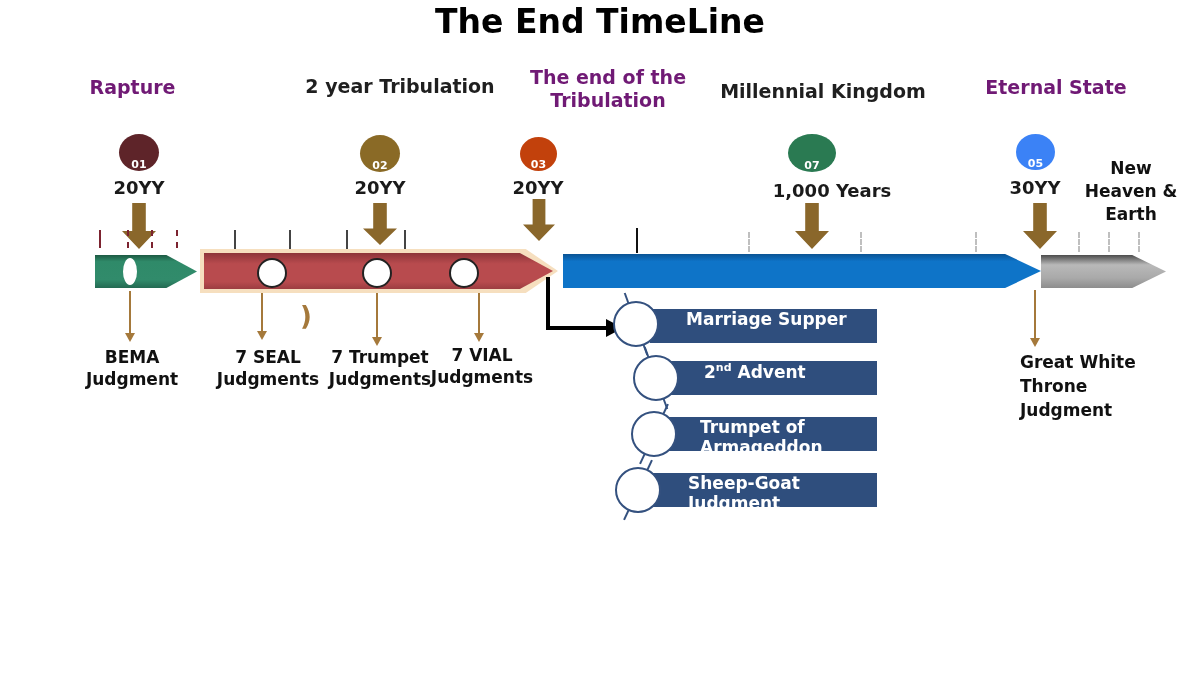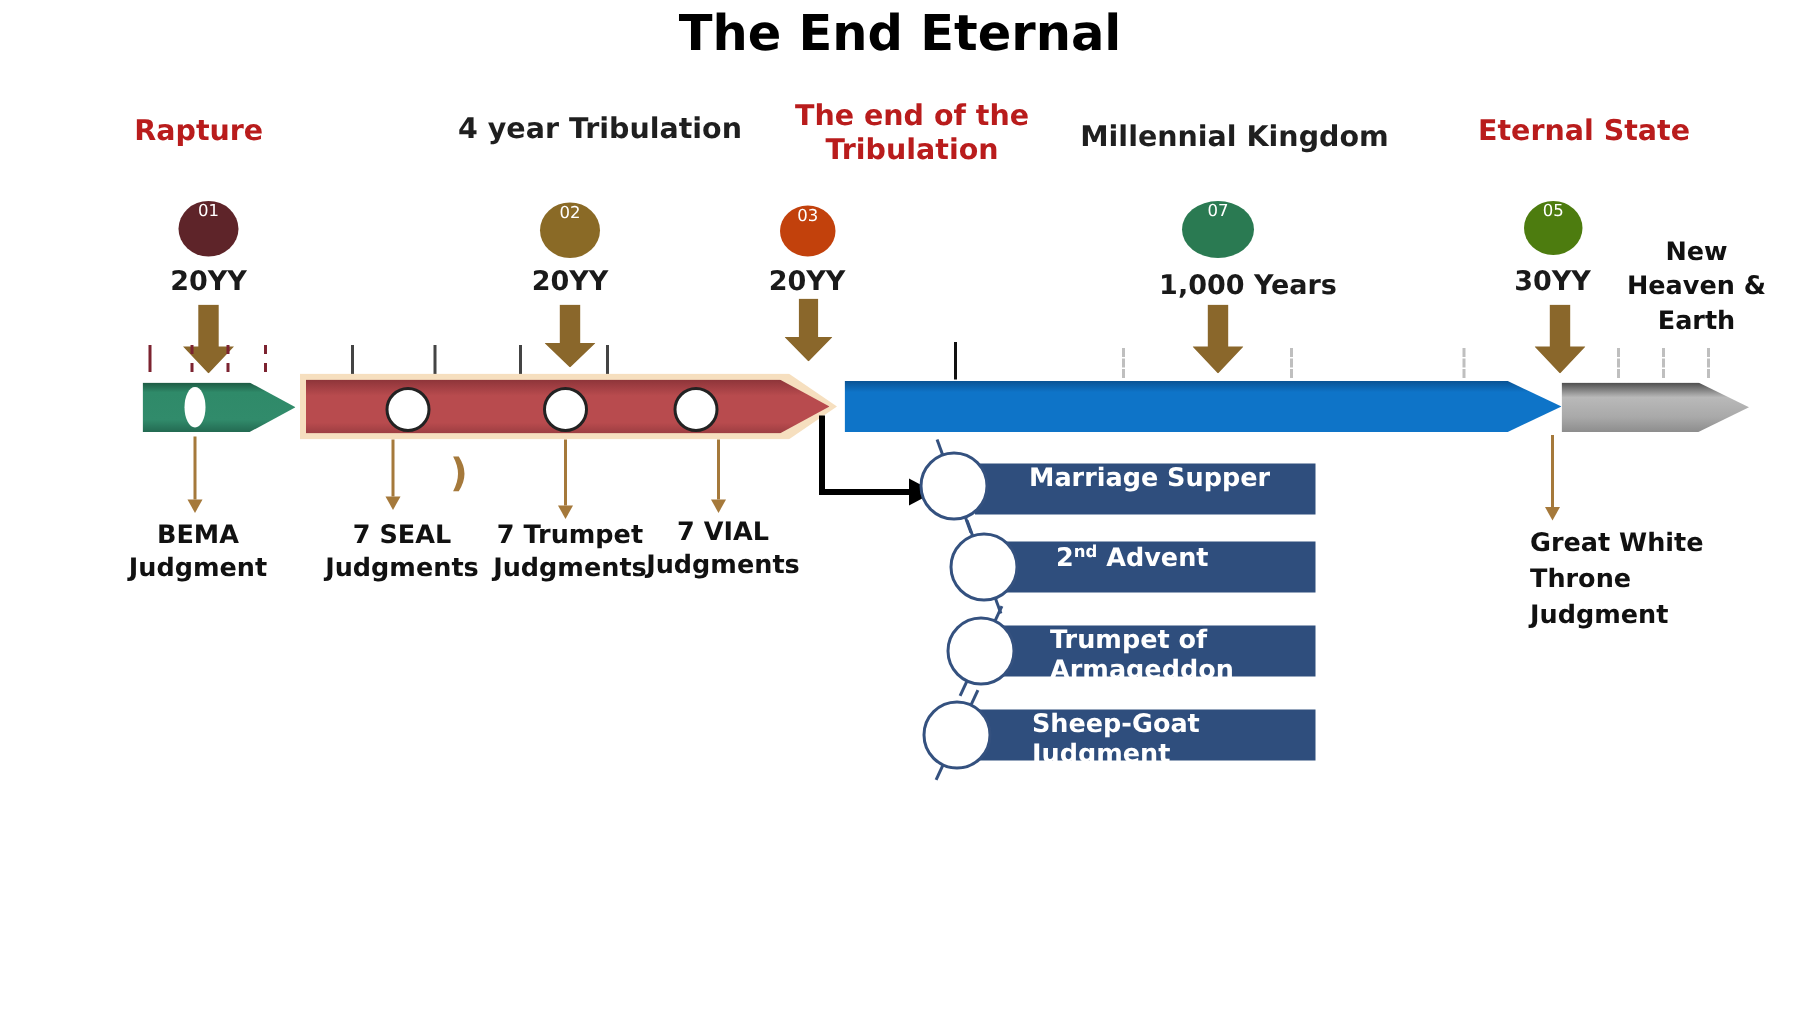--- a/index.html
+++ b/index.html
@@ -4,24 +4,24 @@
 <style>
   html,body{margin:0;padding:0;background:#fff;}
   body{width:1200px;height:675px;position:relative;overflow:hidden;
        font-family:"DejaVu Sans","Liberation Sans",sans-serif;}
   .abs{position:absolute;}
   .pre{white-space:pre-line;}
   
   .title{left:0;top:2px;width:1200px;text-align:center;font-size:33px;font-weight:800;color:#000;}
   
   .hdr{font-weight:700;font-size:19px;color:#1f1f1f;text-align:center;line-height:1.22;}
-  .hdr.gray{color:#b91c1c;}
+  .hdr.gray{color:#701a75;}
   
-  .numc{border-radius:50%;color:#fff;font-size:11px;font-weight:400;
-        display:flex;align-items:flex-start;justify-content:center;}
+  .numc{border-radius:50%;color:#fff;font-size:11px;font-weight:700;
+        display:flex;align-items:flex-end;justify-content:center;}
   
   .year{font-weight:700;font-size:18px;color:#1a1a1a;text-align:center;}
   
   .blockarrow{background:#8a672b;
     clip-path:polygon(30% 0,70% 0,70% 61%,100% 61%,50% 100%,0 61%,30% 61%);}
   
   .tick{width:0;height:20px;border-left:2px solid #444;}
   .tick.dash{border-left-style:dashed;}
   .tick.red{border-left-color:#7c2330;}
   .tick.light{border-left-color:#bfbfbf;}
@@ -54,42 +54,42 @@
   .ebar{background:#2f4e7d;color:#fff;font-weight:700;font-size:17px;height:34px;
     display:flex;}
   .ecirc{background:#fff;border:2px solid #34517f;border-radius:50%;width:42px;height:42px;}
   .stick{width:2px;height:66px;background:#34517f;}
   sup{font-size:11px;}
   .paren{color:#a5793b;font-size:26px;font-weight:700;}
 </style>
 </head>
 <body>
 
-<div class="abs title">The End Eternal</div>
+<div class="abs title">The End TimeLine</div>
 
 <div class="abs hdr gray pre" style="left:60px;top:76px;width:145px;">Rapture</div>
-<div class="abs hdr pre" style="left:300px;top:75px;width:200px;">4 year Tribulation</div>
+<div class="abs hdr pre" style="left:300px;top:75px;width:200px;">2 year Tribulation</div>
 <div class="abs hdr gray pre" style="left:520px;top:66px;width:176px;">The end of the
 Tribulation</div>
 <div class="abs hdr pre" style="left:713px;top:80px;width:220px;">Millennial Kingdom</div>
 <div class="abs hdr gray pre" style="left:966px;top:76px;width:180px;">Eternal State</div>
 
 <div class="abs numc" style="left:119px;top:134px;width:40px;height:37px;background:#5e2429;">
     <span>01</span>
   </div>
 <div class="abs numc" style="left:360px;top:135px;width:40px;height:37px;background:#8a6a26;">
     <span>02</span>
   </div>
 <div class="abs numc" style="left:520px;top:137px;width:37px;height:34px;background:#c2410c;">
     <span>03</span>
   </div>
 <div class="abs numc" style="left:788px;top:134px;width:48px;height:38px;background:#2a7a52;">
     <span>07</span>
   </div>
-<div class="abs numc" style="left:1016px;top:134px;width:39px;height:36px;background:#4d7c0f;">
+<div class="abs numc" style="left:1016px;top:134px;width:39px;height:36px;background:#3b82f6;">
     <span>05</span>
   </div>
 
 <div class="abs year" style="left:99px;top:177px;width:80px;">20YY</div>
 <div class="abs year" style="left:340px;top:177px;width:80px;">20YY</div>
 <div class="abs year" style="left:498px;top:177px;width:80px;">20YY</div>
 <div class="abs year" style="left:762px;top:180px;width:140px;">1,000 Years</div>
 <div class="abs year" style="left:995px;top:177px;width:80px;">30YY</div>
 
 <div class="abs jlabel pre" style="left:1075px;top:157px;width:112px;line-height:1.35;">New

